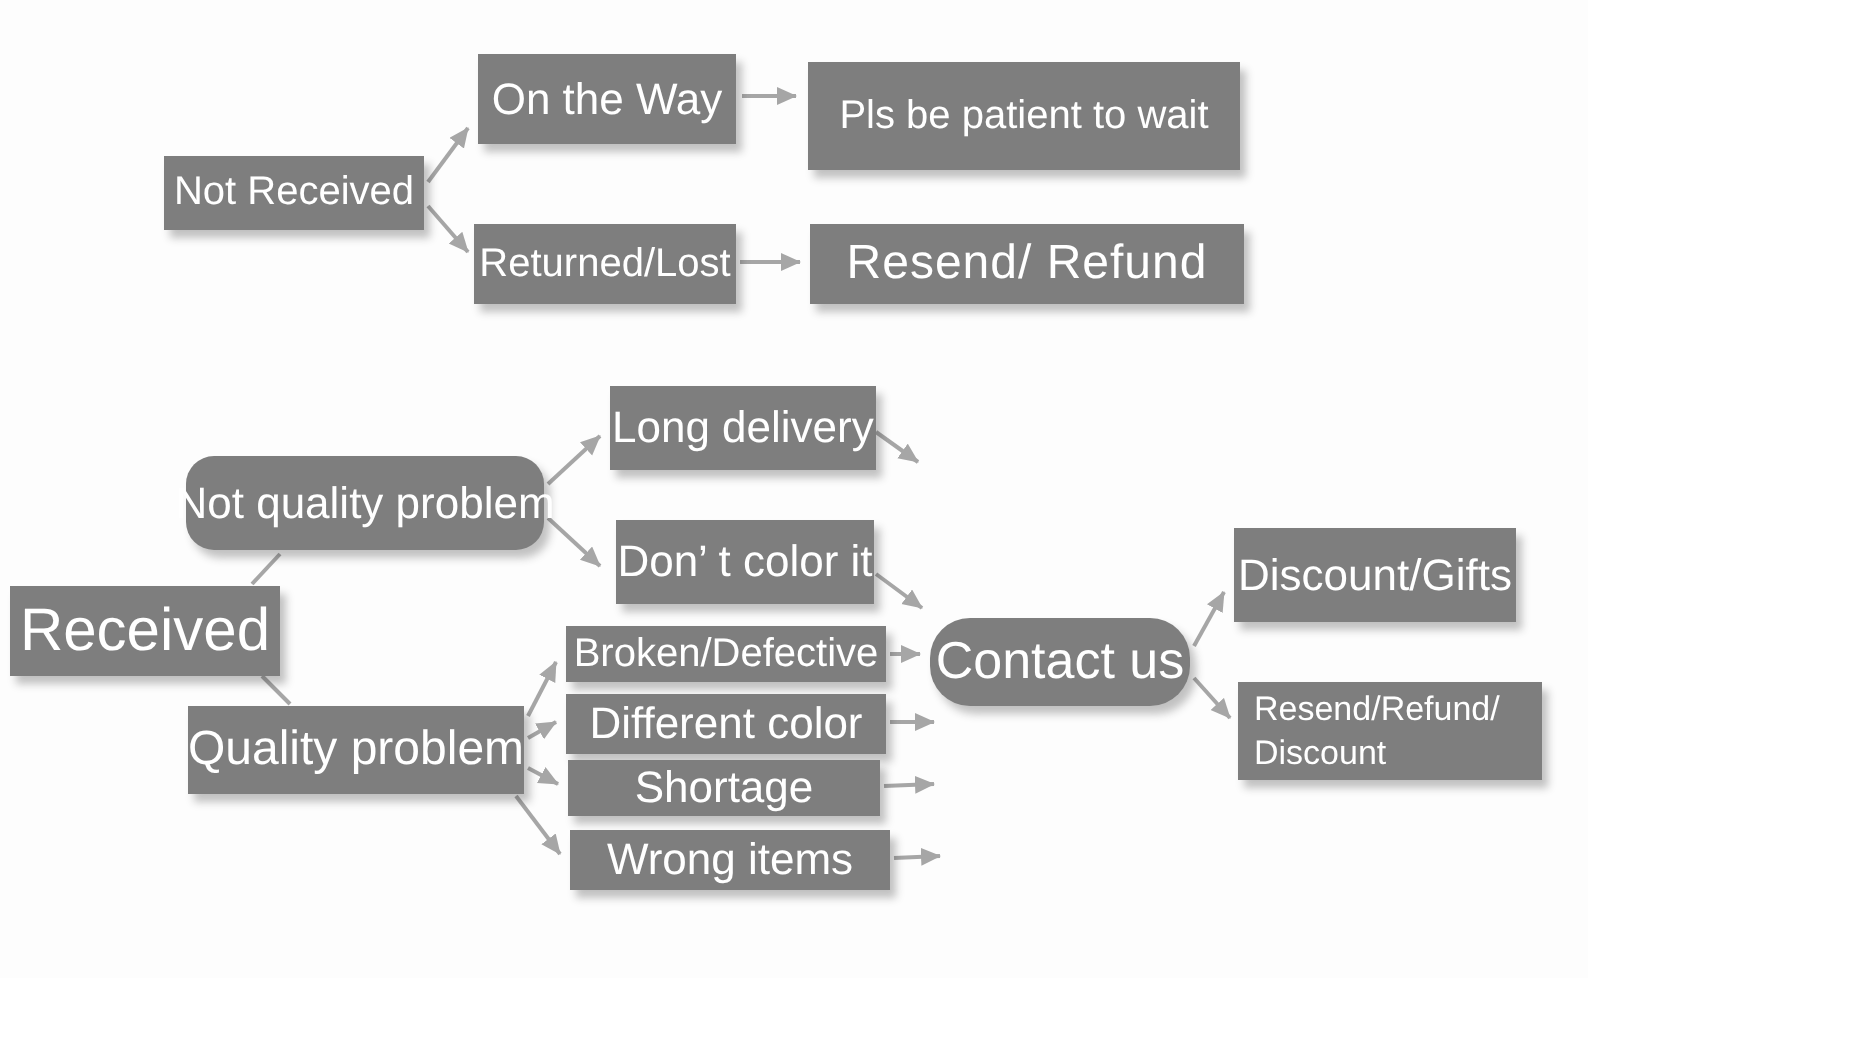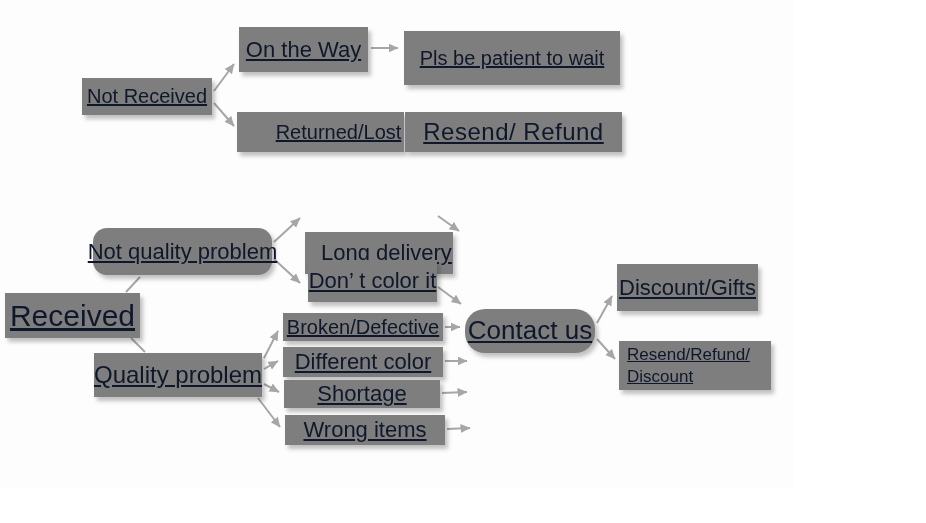--- a/index.html
+++ b/index.html
@@ -11,38 +11,37 @@
     font-family:"Liberation Sans", sans-serif;
   }
   .canvas-bg{
     position:absolute;left:0;top:0;width:794px;height:489px;
     background:#fdfdfd;
   }
   .edges{position:absolute;left:0;top:0;z-index:1;}
   .node{
     position:absolute;z-index:2;
     background:#7e7e7e;
-    color:#0f172a;
+    color:#ffffff;
     display:flex;align-items:center;justify-content:center;
     box-shadow:3px 4px 4px rgba(40,40,40,0.28);
     white-space:nowrap;
     line-height:1.05;
-    text-decoration:underline;
   }
   .node.left{justify-content:flex-start;}
   .node.pre{white-space:pre-line;}
 
   #n-not-received{left:82px;top:78px;width:130px;height:37px;font-size:20px;}
   #n-on-the-way{left:239px;top:27px;width:129px;height:45px;font-size:22px;}
   #n-pls-be-patient{left:404px;top:31px;width:216px;height:54px;font-size:20px;}
-  #n-returned-lost{left:237px;top:112px;width:131px;height:40px;font-size:20px;padding-left:36px;}
+  #n-returned-lost{left:237px;top:112px;width:131px;height:40px;font-size:20px;}
   #n-resend-refund{left:405px;top:112px;width:217px;height:40px;font-size:24px;letter-spacing:0.5px;}
   #n-received{left:5px;top:293px;width:135px;height:45px;font-size:30px;}
   #n-not-quality-problem{left:93px;top:228px;width:179px;height:47px;font-size:22px;border-radius:14px;}
-  #n-long-delivery{left:305px;top:193px;width:132px;height:42px;font-size:22px;padding-left:16px;margin-top:39px;}
+  #n-long-delivery{left:305px;top:193px;width:132px;height:42px;font-size:22px;padding-left:1px;}
   #n-dont-like-it{left:308px;top:260px;width:129px;height:42px;font-size:22px;}
   #n-quality-problem{left:94px;top:353px;width:168px;height:44px;font-size:24px;}
   #n-broken-defective{left:283px;top:313px;width:160px;height:28px;font-size:20px;}
   #n-different-color{left:283px;top:347px;width:160px;height:30px;font-size:22px;}
   #n-shortage{left:284px;top:380px;width:156px;height:28px;font-size:22px;}
   #n-wrong-items{left:285px;top:415px;width:160px;height:30px;font-size:22px;}
   #n-contact-us{left:465px;top:309px;width:130px;height:44px;font-size:26px;border-radius:20px;}
   #n-discount-gifts{left:617px;top:264px;width:141px;height:47px;font-size:22px;}
   #n-resend-refund-discount{left:619px;top:341px;width:144px;height:49px;font-size:17px;padding-left:8px;line-height:1.25;}
 </style>

